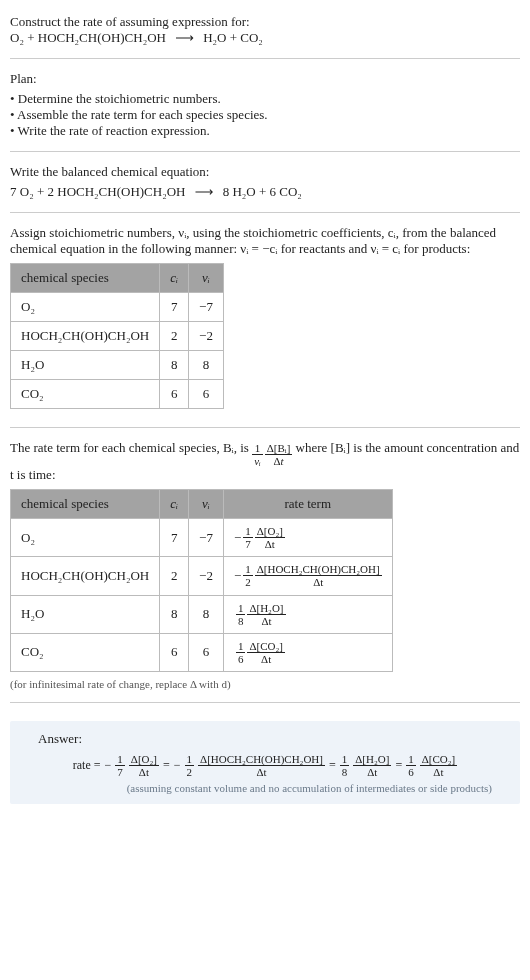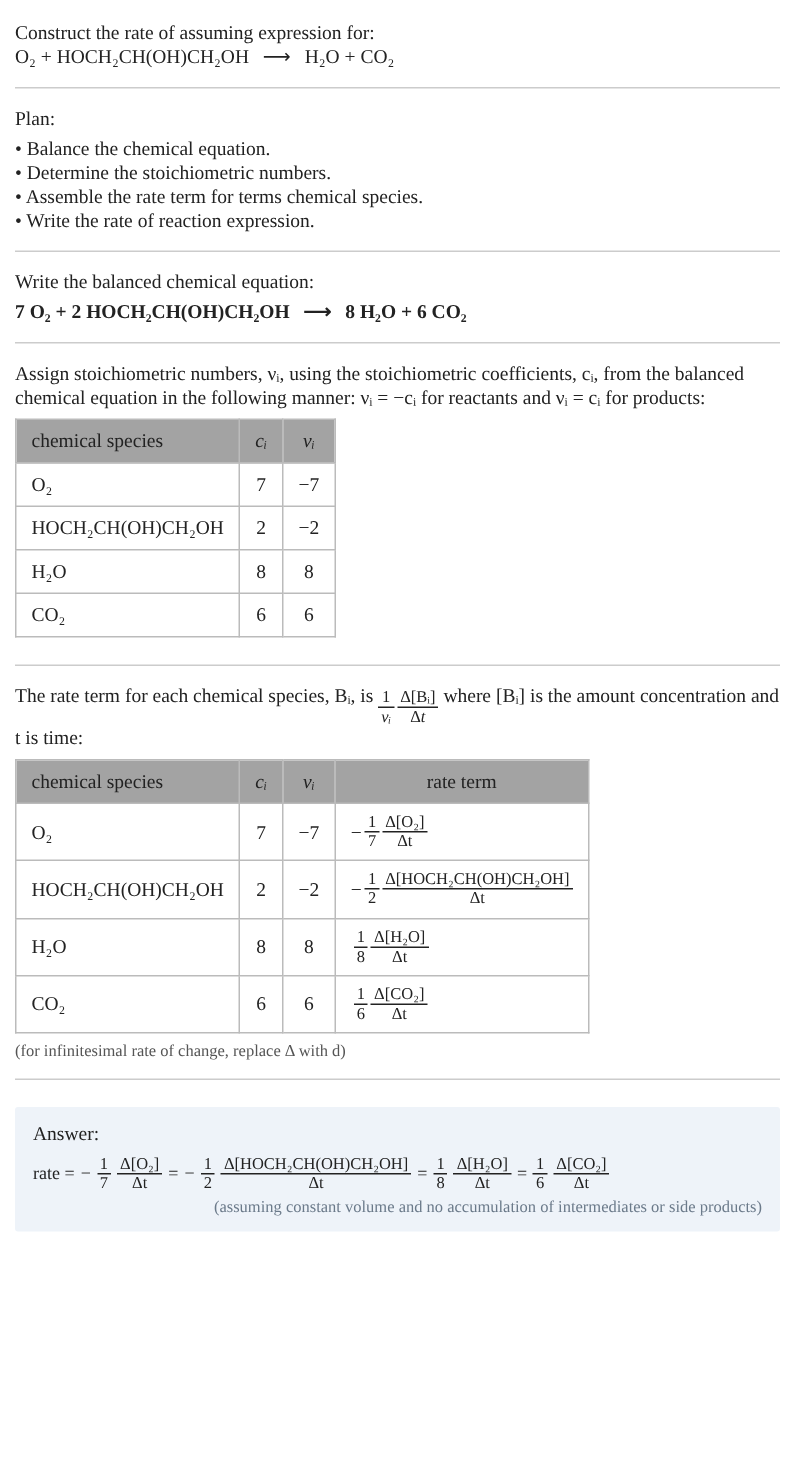--- a/index.html
+++ b/index.html
@@ -47,58 +47,57 @@
     text-align: center;
     font-size: 11px;
     line-height: 1.1;
   }
   .frac .num { display: block; padding: 0 2px; }
   .frac .den { display: block; border-top: 1px solid #222; padding: 0 2px; }
   .mathline { display: inline-flex; align-items: center; gap: 2px; }
   .note { font-size: 11px; color: #555; margin-top: 2px; }
   .answer-box {
     background: #eef3f9;
-    padding: 10px 12px;
+    padding: 10px 28px;
     border-radius: 2px;
     margin-top: 6px;
   }
   .answer-box .label { margin-bottom: 6px; }
   .answer-box .note { color: #6b7a8a; text-align: right; margin-top: 4px; }
-  .rate-line { display:flex; flex-wrap:nowrap; align-items:center; gap:4px; font-size:12px; }
+  .rate-line { display:flex; flex-wrap:nowrap; align-items:center; gap:4px; font-size:12px; justify-content:center;}
   .sm { font-size: 11px; }
 </style>
 </head>
 <body>
 
 <div class="section">
   <div>Construct the rate of assuming expression for:</div>
   <div class="chem">
     <span>O₂ + HOCH₂CH(OH)CH₂OH</span>
     <span class="arrow">⟶</span>
     <span>H₂O + CO₂</span>
   </div>
 </div>
 
 <hr>
 
 <div class="section">
   <div>Plan:</div>
   <ul class="plan-list">
-    <li>Balance the chemical equation.</li>
     <li>Determine the stoichiometric numbers.</li>
-    <li>Assemble the rate term for terms chemical species.</li>
+    <li>Assemble the rate term for each species species.</li>
     <li>Write the rate of reaction expression.</li>
   </ul>
 </div>
 
 <hr>
 
 <div class="section">
   <div>Write the balanced chemical equation:</div>
-  <div class="chem" style="margin-top:4px;font-weight:bold;">
+  <div class="chem" style="margin-top:4px;">
     <span>7 O₂ + 2 HOCH₂CH(OH)CH₂OH</span>
     <span class="arrow">⟶</span>
     <span>8 H₂O + 6 CO₂</span>
   </div>
 </div>
 
 <hr>
 
 <div class="section">
   <div>Assign stoichiometric numbers, νᵢ, using the stoichiometric coefficients, cᵢ, from the balanced chemical equation in the following manner: νᵢ = −cᵢ for reactants and νᵢ = cᵢ for products:</div>

